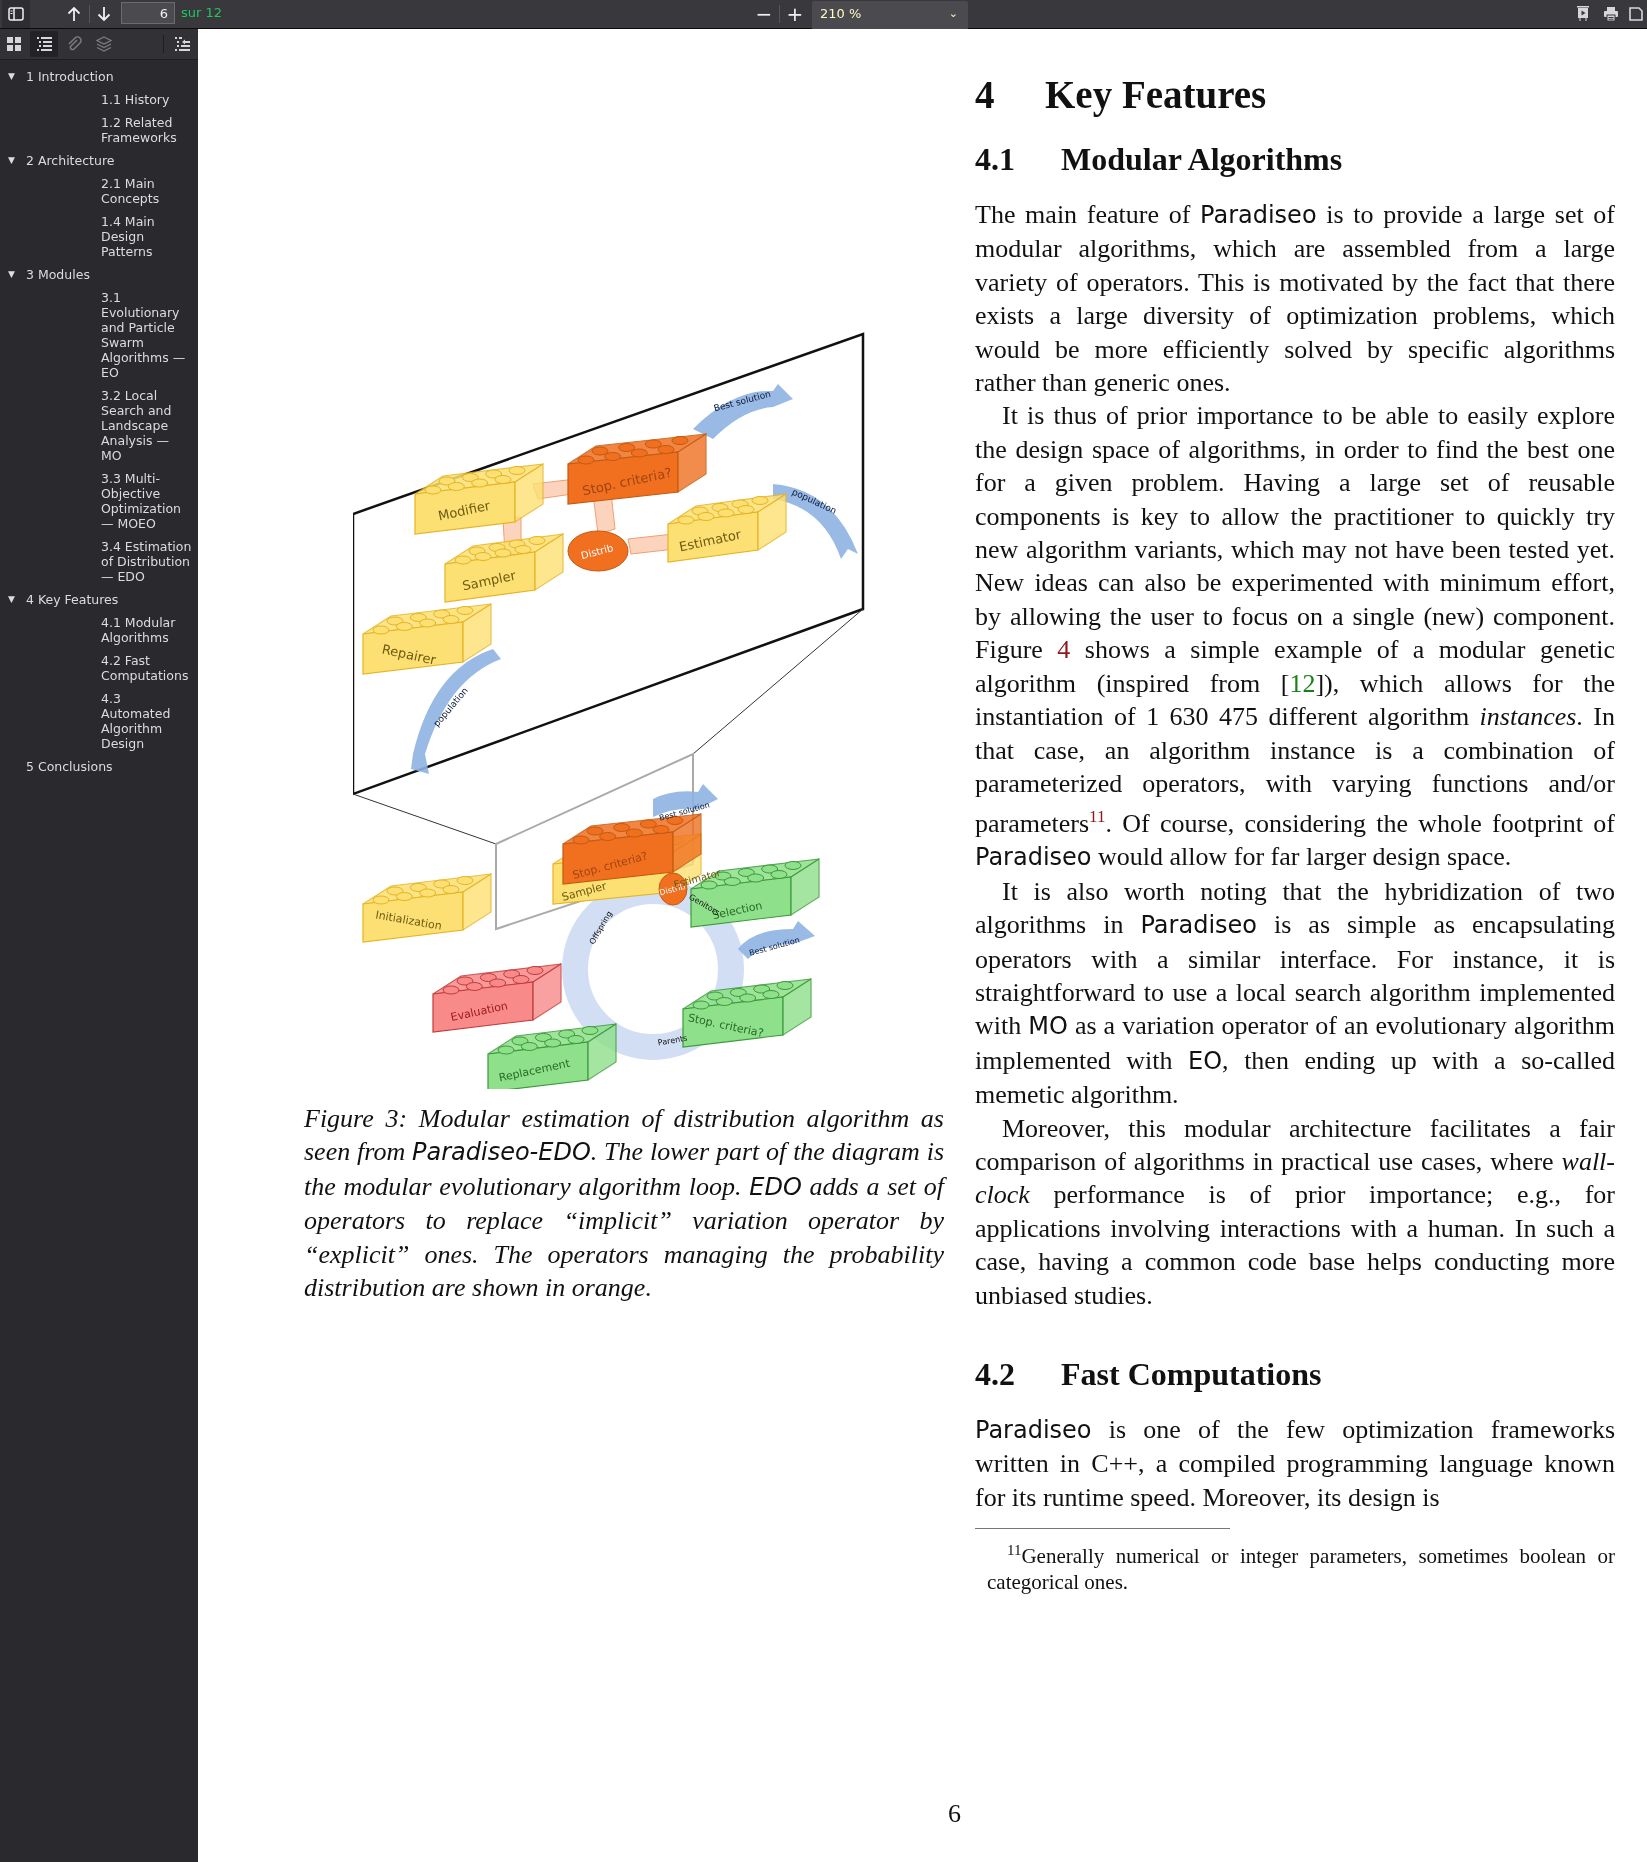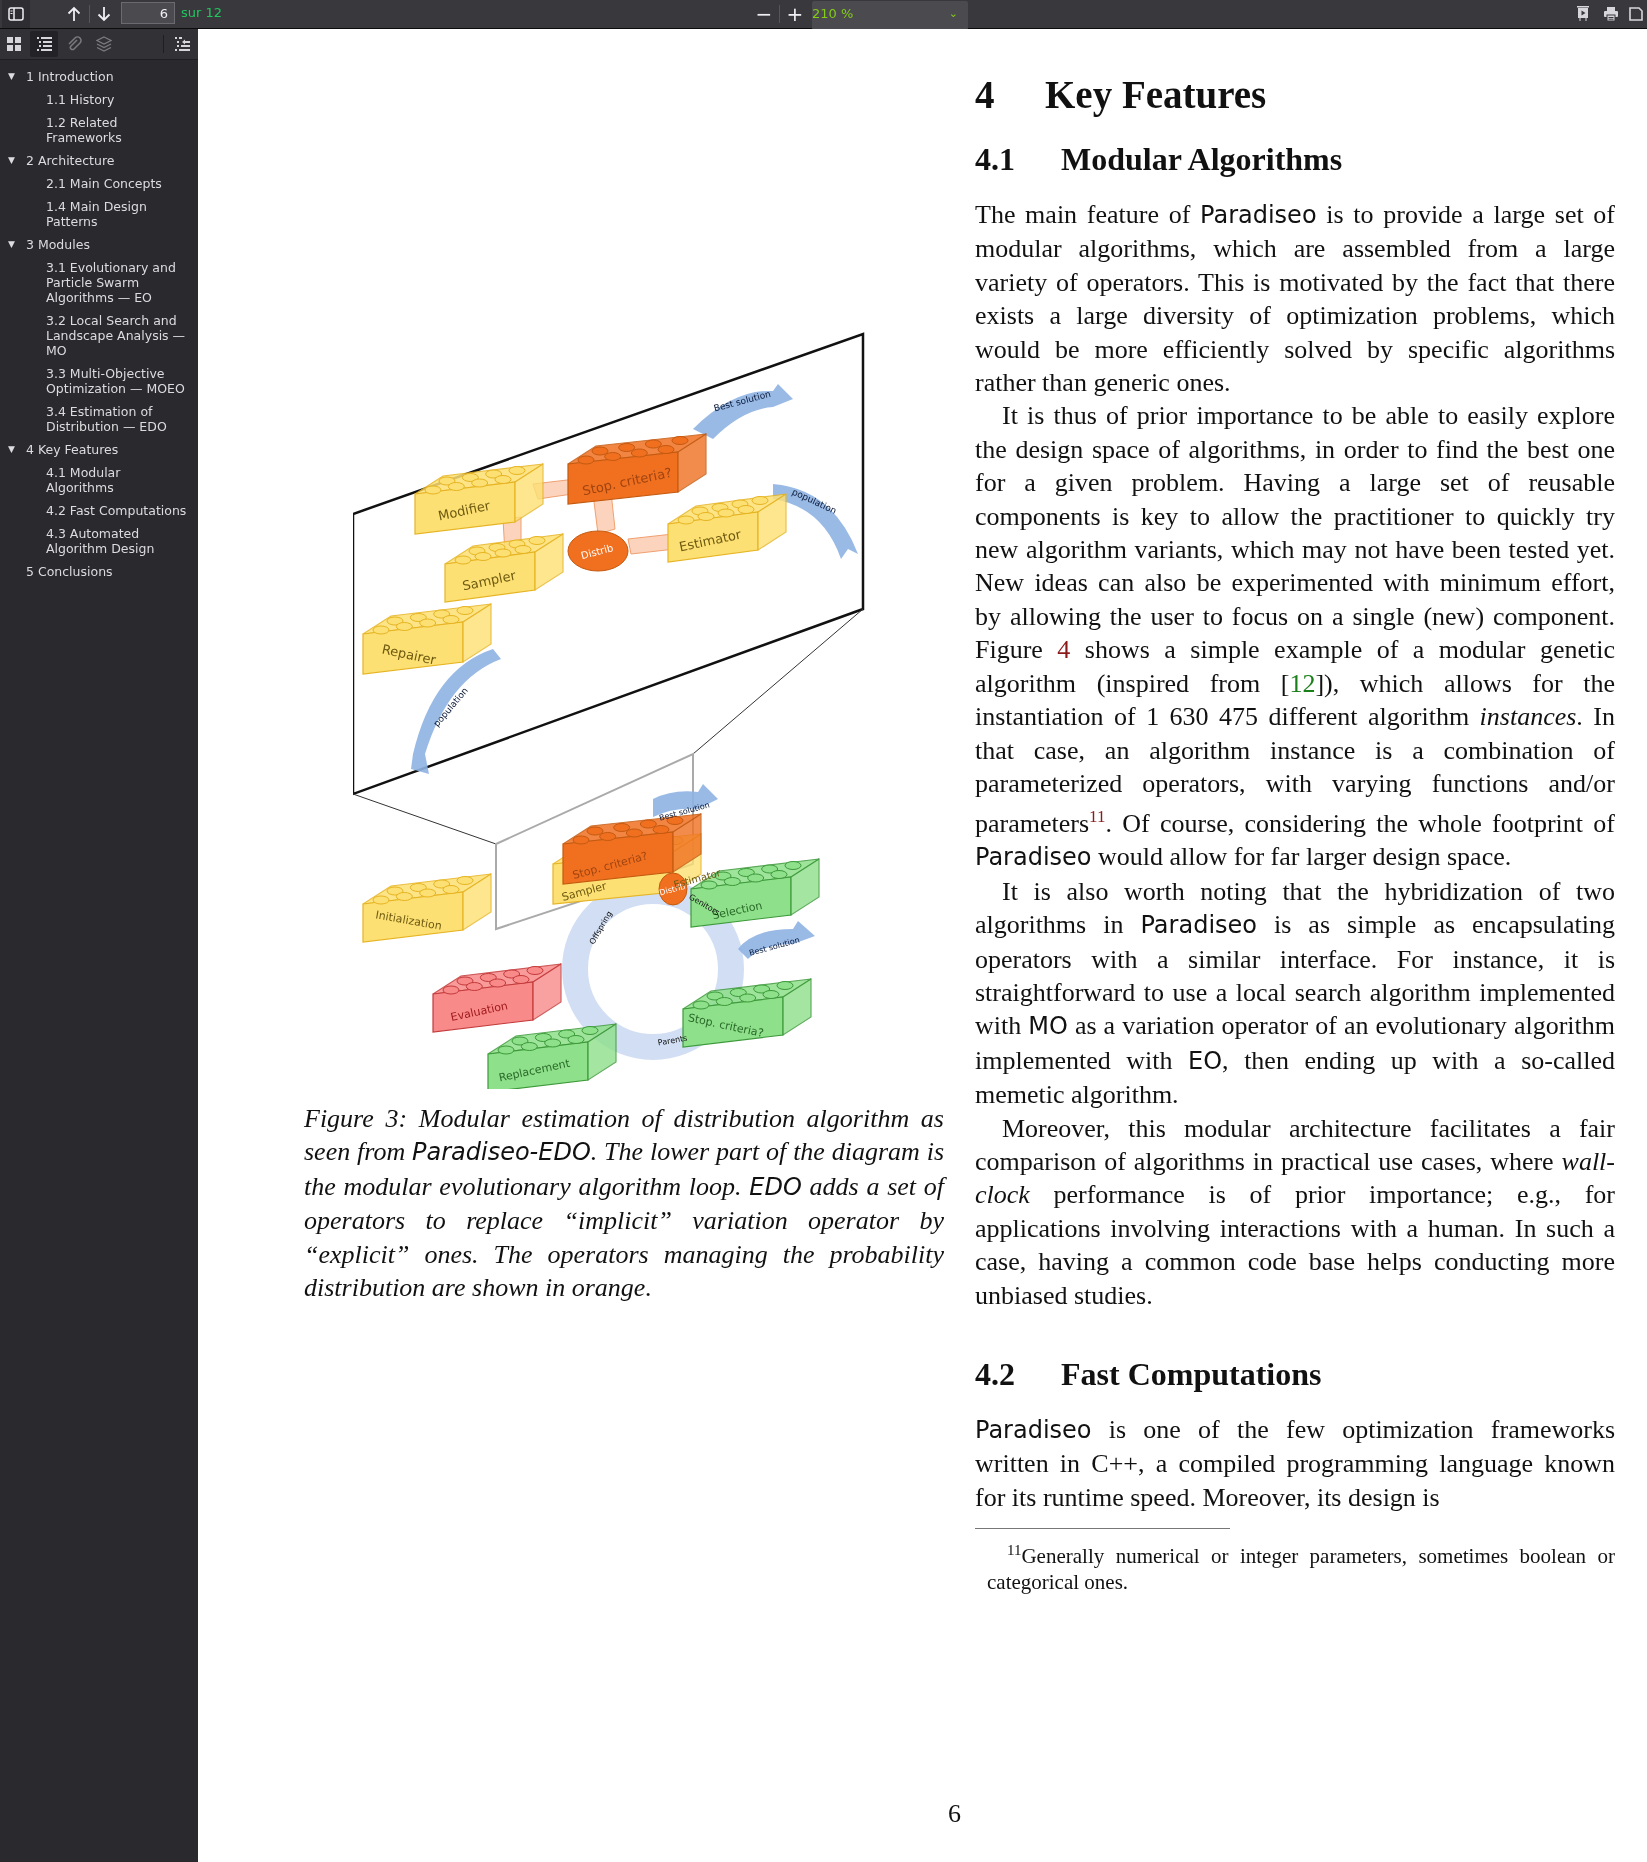--- a/index.html
+++ b/index.html
@@ -3,30 +3,30 @@
 <meta charset="utf-8">
 <style>
   html, body { margin:0; padding:0; }
   body { width:1647px; height:1862px; overflow:hidden; background:#ffffff; position:relative; font-family:"DejaVu Sans", sans-serif; }
   
   #toolbar { position:absolute; left:0; top:0; width:1647px; height:28px; background:#38383d; border-bottom:1px solid #0c0c0d; color:#f0f0f4; font-size:13px; }
   .tb-btn { position:absolute; top:0; height:28px; display:flex; align-items:center; justify-content:center; color:#f0f0f4; cursor:pointer; }
   .tb-sep { position:absolute; top:5px; width:1px; height:18px; background:#55555a; }
   #page-input { position:absolute; left:121px; top:2px; width:54px; height:22px; box-sizing:border-box; background:#4a4a4f; border:1px solid #6a6a70; color:#f0f0f4; font-size:13px; text-align:right; padding-right:6px; font-family:"DejaVu Sans", sans-serif; }
   #page-count { position:absolute; left:181px; top:0; line-height:26px; font-size:13px; color:#22c55e; }
-  #zoom-select { position:absolute; left:812px; top:1px; width:156px; height:29px; background:#4a4a4f; border-radius:2px; color:#84cc16; font-size:13px; line-height:25px; padding-left:0; box-sizing:border-box; }
+  #zoom-select { position:absolute; left:812px; top:1px; width:156px; height:29px; background:#4a4a4f; border-radius:2px; color:#fef9c3; font-size:13px; line-height:25px; padding-left:8px; box-sizing:border-box; }
   #zoom-select .chev { position:absolute; right:10px; top:0; font-size:11px; }
   
   #sidebar { position:absolute; left:0; top:29px; width:198px; height:1833px; background:#2a2a2e; color:#d7d7db; }
   #sidebar-tabs { position:absolute; left:0; top:0; width:198px; height:30px; background:#323236; border-bottom:1px solid #1f1f22; }
   .sb-tab { position:absolute; top:2px; width:28px; height:26px; display:flex; align-items:center; justify-content:center; border-radius:2px; }
   .sb-tab.active { background:#232327; }
   #outline { position:absolute; left:0; top:36px; width:198px; font-size:12.5px; line-height:15px; }
   .ol-item { position:relative; padding:4px 6px 4px 26px; cursor:pointer; color:#dcdce0; }
-  .ol-item.child { padding-left:46px; }
+  .ol-item.child { padding-left:60px;margin-left:41px; }
   .ol-item .tw { position:absolute; left:8px; top:4px; font-size:9px; }
   
   #doc { position:absolute; left:198px; top:29px; width:1449px; height:1833px; background:#ffffff; overflow:hidden; font-family:"Liberation Serif", "DejaVu Serif", serif; color:#111; }
   .col-left { position:absolute; left:106px; top:0; width:640px;font-style:italic; }
   .col-right { position:absolute; left:777px; top:0; width:640px; }
   .para { font-size:26px; line-height:33.4px; text-align:justify; margin:0; }
   .para.indent { text-indent:27px; }
   .sans { font-family:"DejaVu Sans", "Liberation Sans", sans-serif; font-size:24px; }
   .ref-red { color:#8b1a1a; }
   .ref-green { color:#1a7f1a; }

